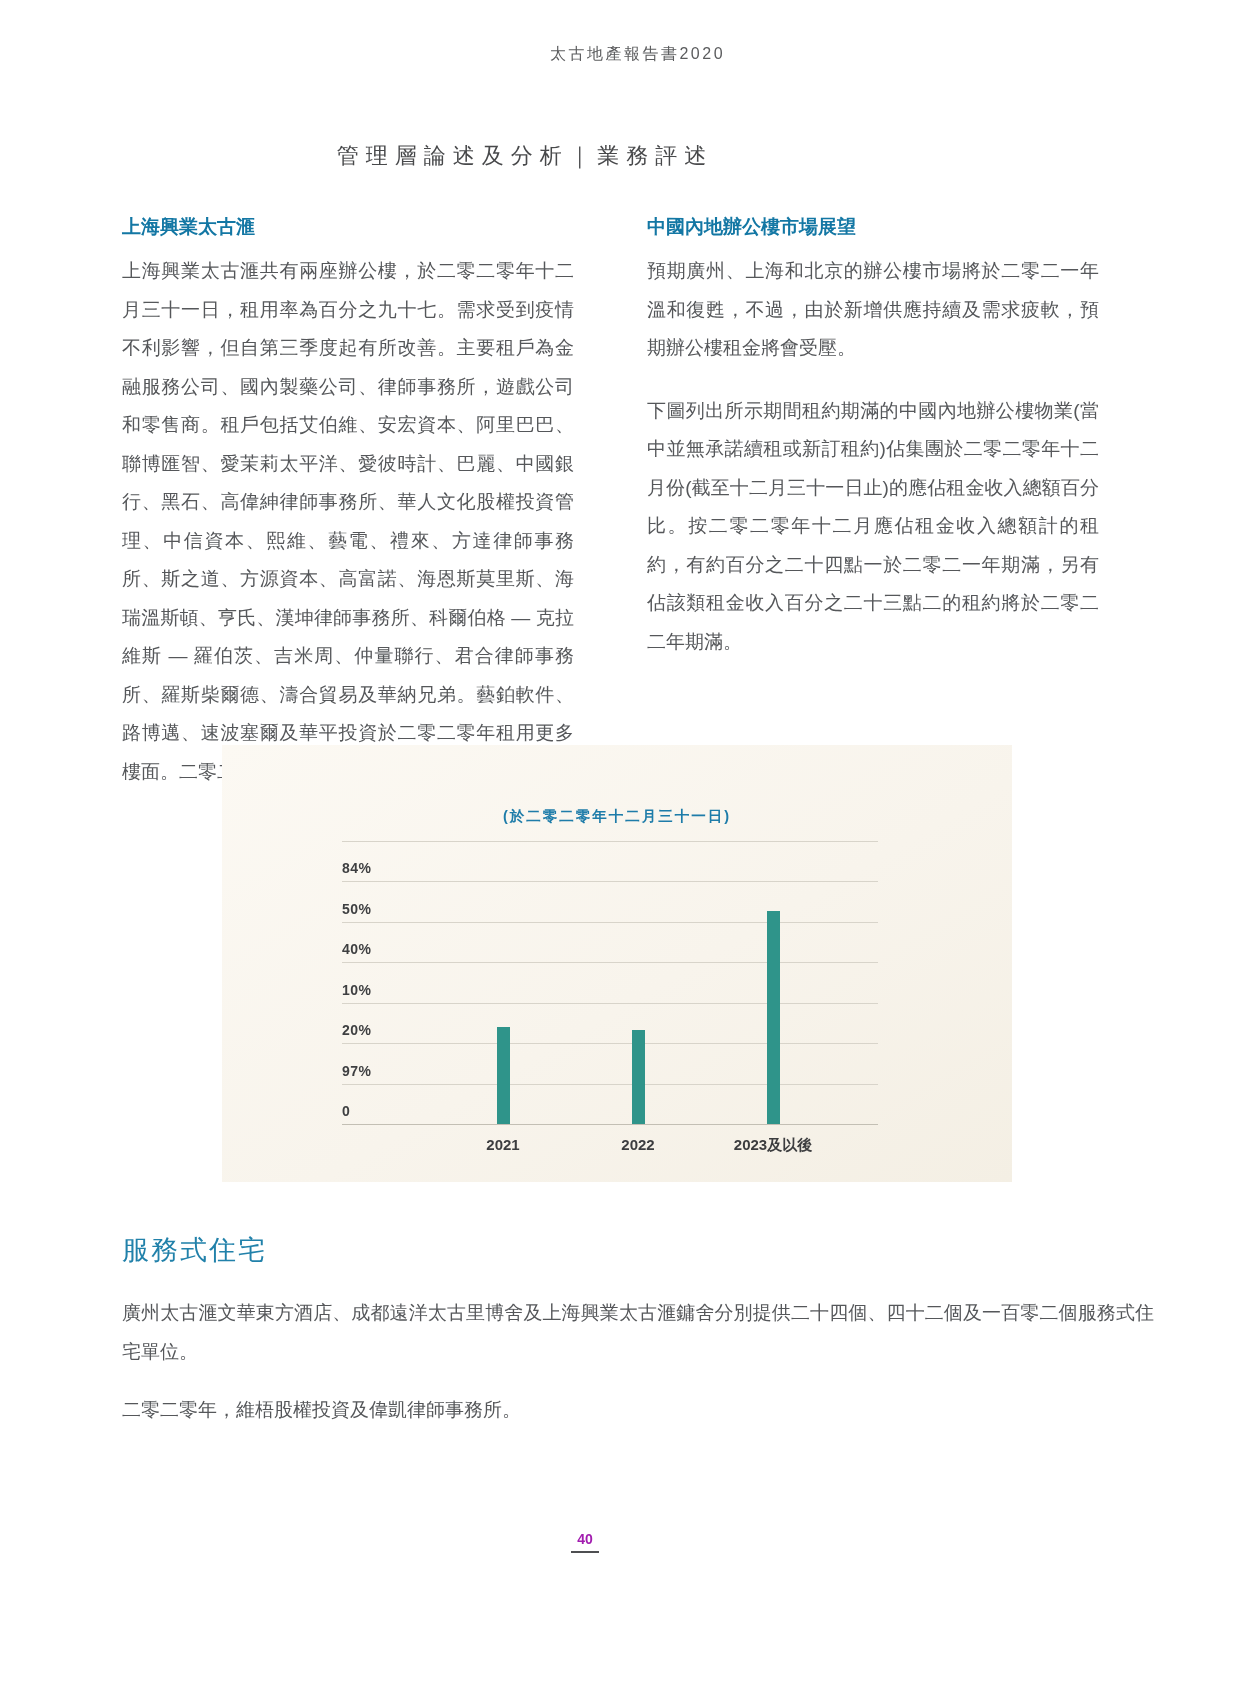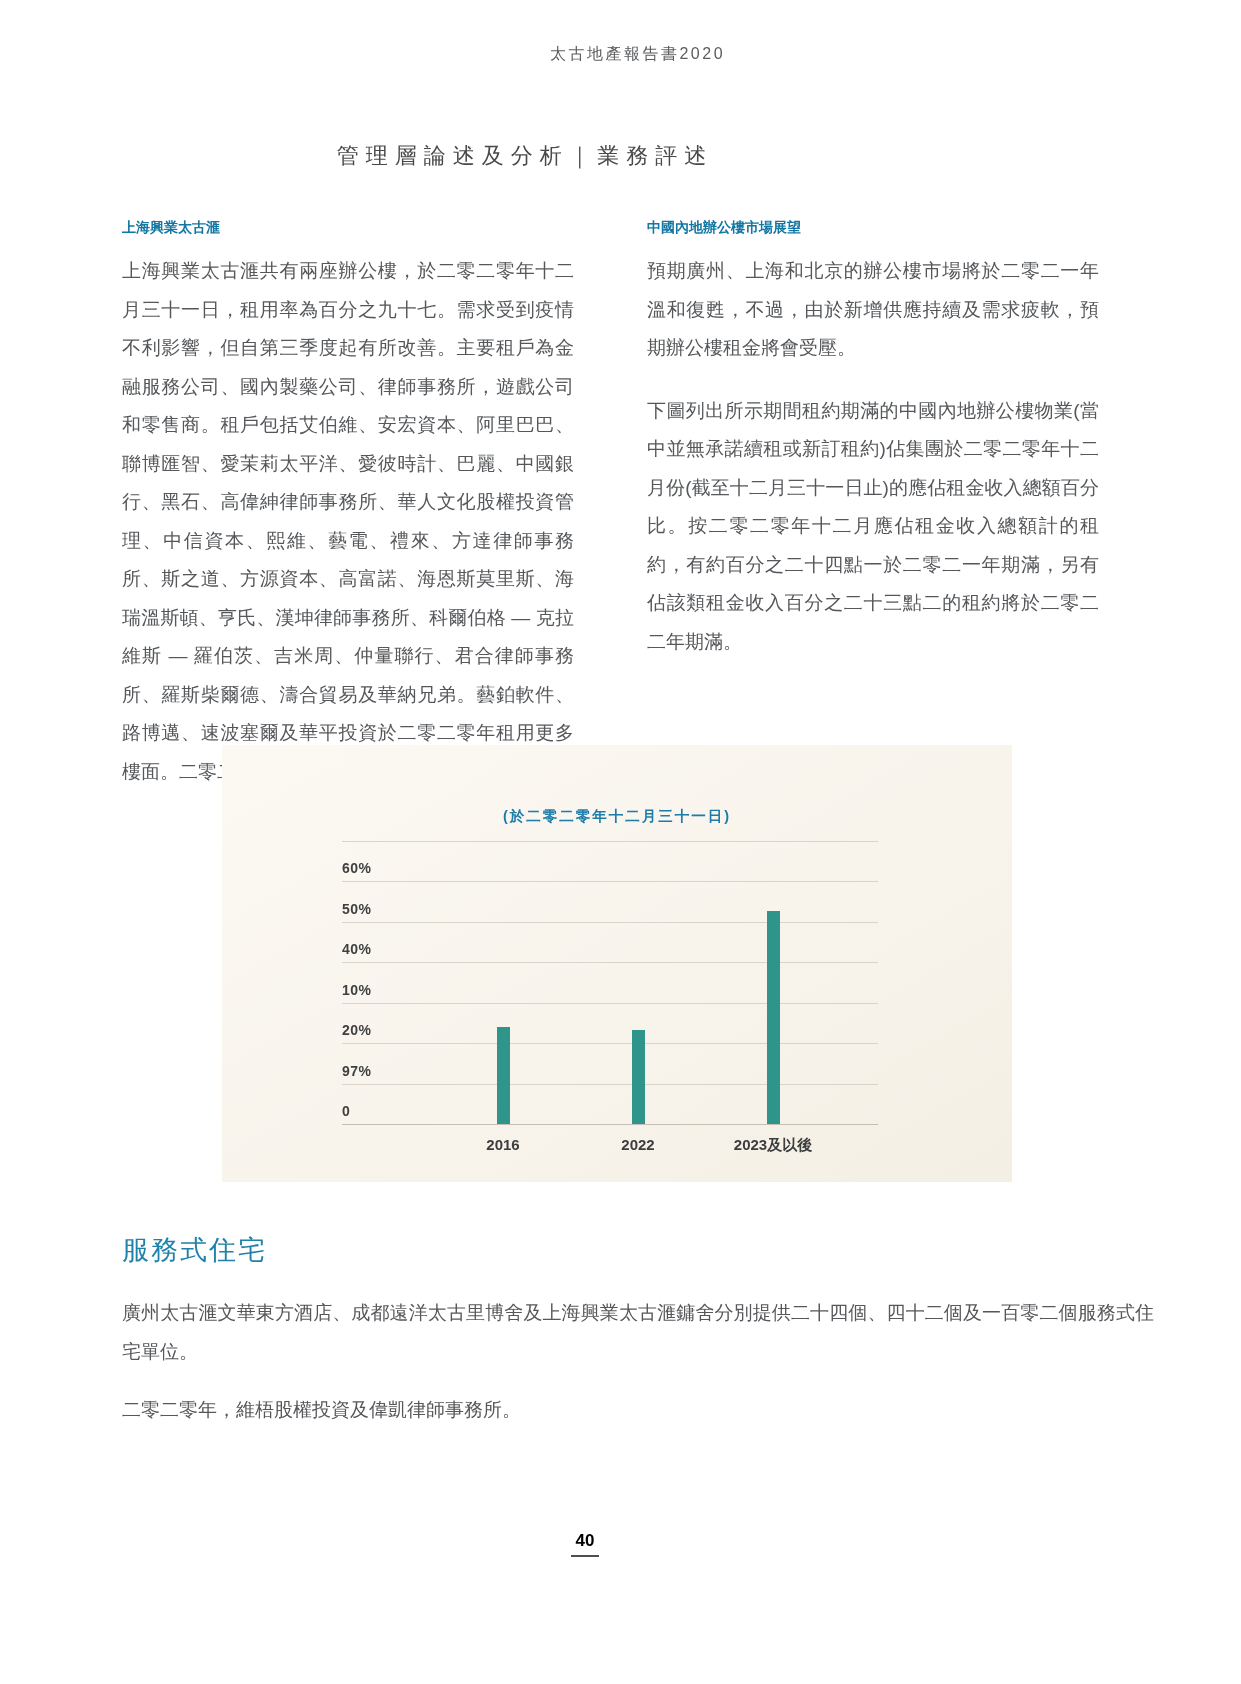--- a/index.html
+++ b/index.html
@@ -17,21 +17,21 @@
   .section-header{
     top:110px;left:0;width:1016px;text-align:center;
     font-size:22px;color:#48494b;letter-spacing:7px;font-weight:500;margin-top:31px;
   }
   
   .col{width:452px;color:#55575a;font-size:19px;line-height:38.5px;
        text-align:justify;text-justify:inter-ideograph;}
   .col-left{left:105px;top:212px;}
   .col-right{left:630px;top:212px;}
   .col h3{
-    margin:0 0 10px 0;font-size:14px;font-weight:bold;color:#1377a4;
+    margin:0 0 10px 0;font-size:19px;font-weight:bold;color:#1377a4;
     line-height:30px;text-align:left;
   }
   .col p{margin:0;}
   .col .para-gap{margin-top:24px;}
   .col h3.inner{}
   
   .chart-panel{
     left:222px;top:745px;width:773px;height:437px;
     background:linear-gradient(150deg,#fcf9f3 0%,#f8f4ec 55%,#f4efe4 100%);
   }
@@ -55,21 +55,21 @@
   .serviced{left:105px;top:1232px;width:1032px;color:#55575a;
             font-size:19px;line-height:38.5px;text-align:justify;text-justify:inter-ideograph;}
   .serviced h2{
     margin:0 0 26px 0;font-size:27px;font-weight:400;color:#2181aa;
     letter-spacing:2px;text-align:left;line-height:36px;
   }
   .serviced p{margin:0;}
   .serviced .para-gap{margin-top:20px;}
   
   .footer{left:524px;top:1531px;width:88px;text-align:center;}
-  .footer .num{font-size:17px;font-weight:bold;color:#000000;}
+  .footer .num{font-size:14px;font-weight:bold;color:#a21caf;}
   .footer .rule{width:28px;height:2px;background:#4e4f51;margin:4px auto 0 auto;}
 </style>
 </head>
 <body>
 
 <div class="abs doc-header">太古地產報告書2020</div>
 <div class="abs section-header">管理層論述及分析｜業務評述</div>
 
 <div class="abs col col-left">
   <h3>上海興業太古滙</h3>
@@ -86,31 +86,31 @@
   <div class="chart-subtitle">(於二零二零年十二月三十一日)</div>
   <div class="plot" id="plot">
       <div class="gridline" style="top: 95.99px;"></div>
       <div class="gridline" style="top: 136.42px;"></div>
       <div class="gridline" style="top: 176.85px;"></div>
       <div class="gridline" style="top: 217.28px;"></div>
       <div class="gridline" style="top: 257.71px;"></div>
       <div class="gridline" style="top: 298.14px;"></div>
       <div class="gridline" style="top: 338.57px;"></div>
       <div class="gridline zero" style="top: 379px;"></div>
-      <div class="ytick" style="top: 115.42px;">60%</div>
+      <div class="ytick" style="top: 115.42px;">84%</div>
       <div class="ytick" style="top: 155.85px;">50%</div>
       <div class="ytick" style="top: 196.28px;">40%</div>
       <div class="ytick" style="top: 236.71px;">10%</div>
       <div class="ytick" style="top: 277.14px;">20%</div>
       <div class="ytick" style="top: 317.57px;">97%</div>
       <div class="ytick" style="top: 358px;">0</div>
       <div class="bar" style="left: 274.5px; top: 281.564px; height: 97.4363px; background: rgb(47, 148, 138);"></div>
       <div class="bar" style="left: 409.5px; top: 285.202px; height: 93.7976px; background: rgb(47, 148, 138);"></div>
       <div class="bar" style="left: 544.5px; top: 165.934px; height: 213.066px; background: rgb(47, 148, 138);"></div>
-      <div class="xtick" style="left: 201px; top: 391px;">2016</div>
+      <div class="xtick" style="left: 201px; top: 391px;">2021</div>
       <div class="xtick" style="left: 336px; top: 391px;">2022</div>
       <div class="xtick" style="left: 471px; top: 391px;">2023及以後</div>
     </div>
 </div>
 
 <div class="abs serviced">
   <h2>服務式住宅</h2>
   <p>廣州太古滙文華東方酒店、成都遠洋太古里博舍及上海興業太古滙鏞舍分別提供二十四個、四十二個及一百零二個服務式住宅單位。</p>
   <p class="para-gap">二零二零年，維梧股權投資及偉凱律師事務所。</p>
 </div>

